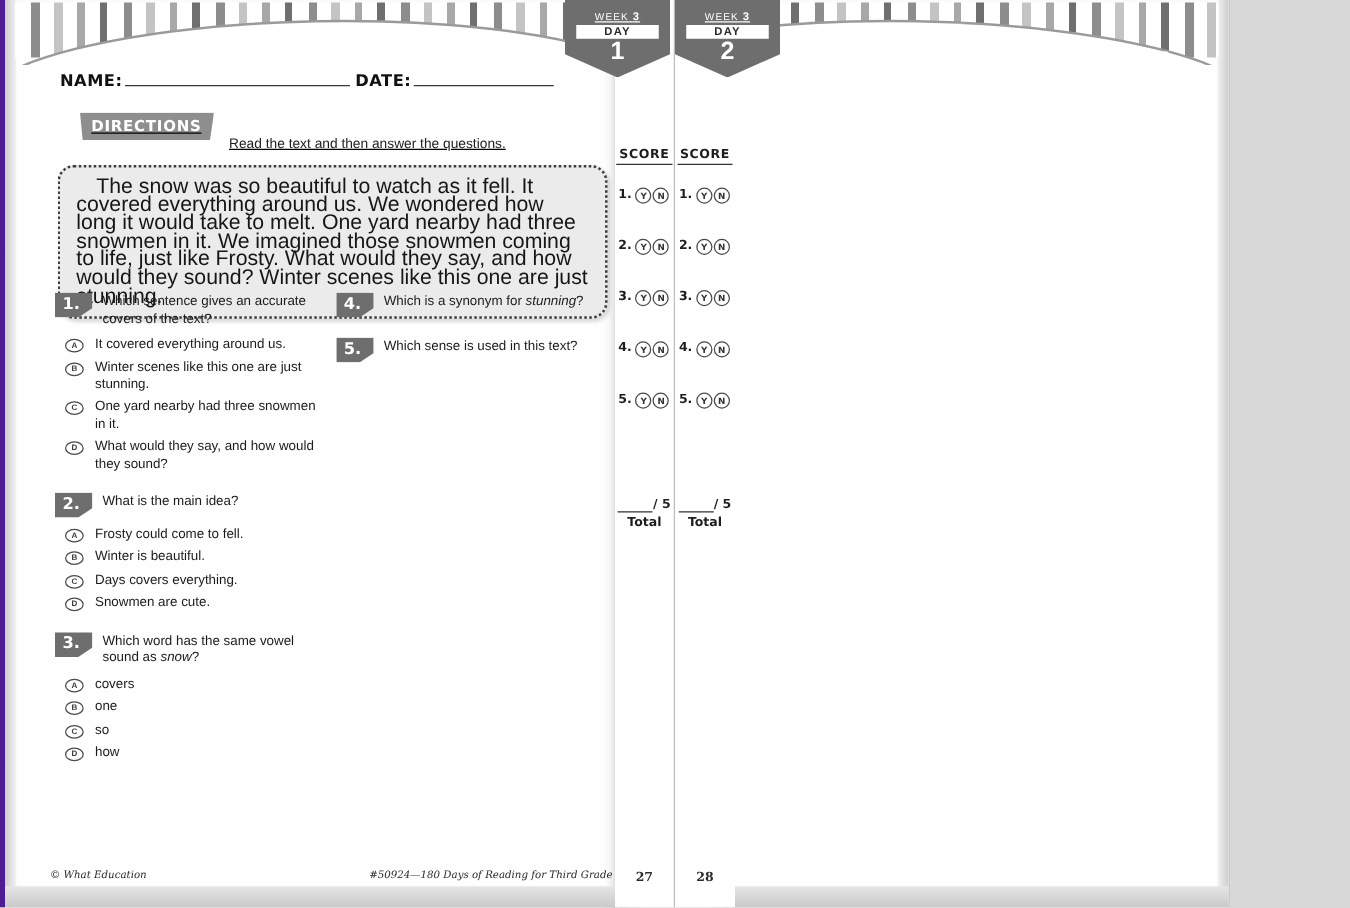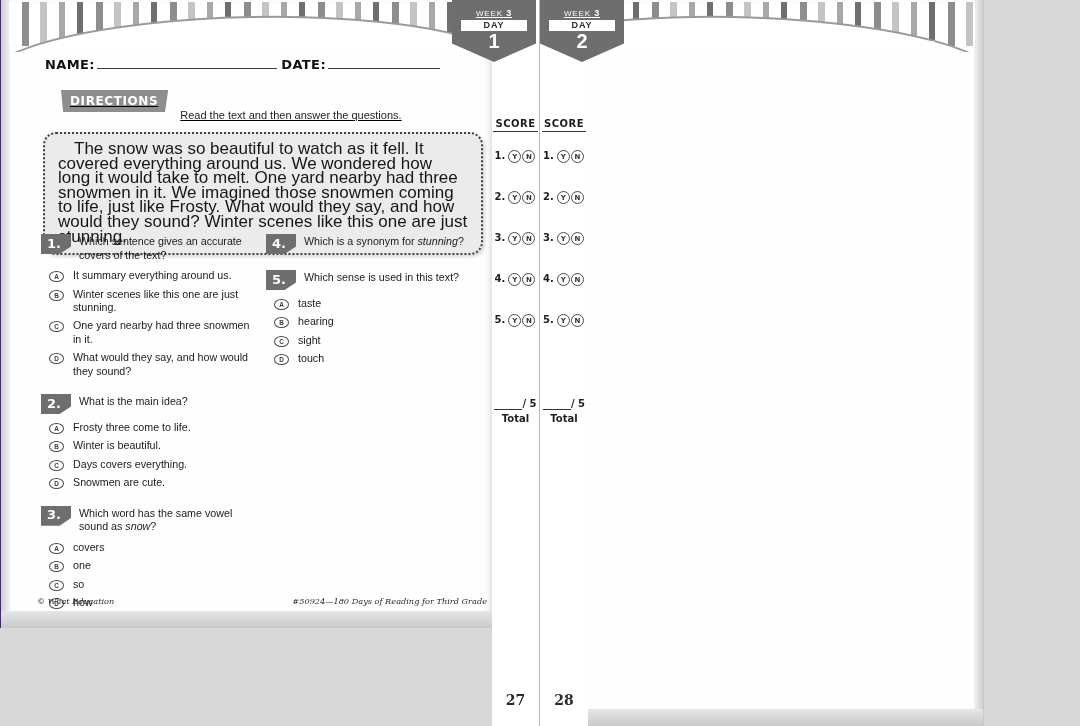--- a/index.html
+++ b/index.html
@@ -18,21 +18,21 @@
     inset: 0;
     display: flex;
   }
 
   
   .page {
     position: relative;
     background: #fefefe;
     overflow: hidden;
   }
-  .page.left  { width: 492px; height: 628px; border-left: 1px solid #4c1d95;
+  .page.left  { width: 492px; height: 726px; border-left: 4px solid #4c1d95;
                 box-shadow: inset -6px 0 10px -8px rgba(0,0,0,.35); }
   .page.right { width: 492px; height: 726px; border-right: 1px solid #c9c9c9;
                 box-shadow: inset 6px 0 10px -8px rgba(0,0,0,.35); }
 
   
   .banner {
     position: absolute;
     top: 0; height: 52px;
     overflow: hidden;
     z-index: 4;
@@ -252,21 +252,21 @@
   .score-total {
     position: absolute; top: 398px; left: 0; right: 0;
     font-size: 10px; font-weight: 700; color: #1d1d1d;
   }
   .score-total .sl { border-bottom: 1.4px solid #333; padding: 0 7px; }
   .score-total .tot { display: block; margin-top: 4px; }
 
   .score-pg {
     position: absolute; bottom: 18px; left: 0; right: 0;
     font-family: "DejaVu Serif", serif;
-    font-size: 14px; font-weight: 700; color: #2b2b2b;
+    font-size: 10px; font-weight: 700; color: #2b2b2b;
   }
 
   
   .gutter-shade {
     position: absolute; top: 0; bottom: 0; left: 492px; width: 96px;
     background: linear-gradient(90deg,#cfcfcf 0%, #ffffff 22%, #ffffff 78%, #cfcfcf 100%);
     z-index: 1;
   }
   .gutter-bottom {
     position: absolute; left: 492px; width: 96px; bottom: 0; height: 50px;
@@ -339,21 +339,21 @@
     <div class="qcols left">
       <div class="qcol" id="L-col1">
           <div class="question">
             <div class="q-head">
               <div class="q-num">1.</div>
               <div class="q-text">Which sentence gives an accurate covers of the text?</div>
             </div>
             <div class="choices">
               <div class="choice">
                 <span class="bub">A</span>
-                <span class="ch-text">It summary everything around us.</span>
+                <span class="ch-text">It covered everything around us.</span>
               </div>
               <div class="choice">
                 <span class="bub">B</span>
                 <span class="ch-text">Winter scenes like this one are just stunning.</span>
               </div>
               <div class="choice">
                 <span class="bub">C</span>
                 <span class="ch-text">One yard nearby had three snowmen in it.</span>
               </div>
               <div class="choice">
@@ -363,21 +363,21 @@
             </div>
           </div>
           <div class="question">
             <div class="q-head">
               <div class="q-num">2.</div>
               <div class="q-text">What is the main idea?</div>
             </div>
             <div class="choices">
               <div class="choice">
                 <span class="bub">A</span>
-                <span class="ch-text">Frosty three come to life.</span>
+                <span class="ch-text">Frosty could come to fell.</span>
               </div>
               <div class="choice">
                 <span class="bub">B</span>
                 <span class="ch-text">Winter is beautiful.</span>
               </div>
               <div class="choice">
                 <span class="bub">C</span>
                 <span class="ch-text">Days covers everything.</span>
               </div>
               <div class="choice">
@@ -416,38 +416,20 @@
             <div class="q-head">
               <div class="q-num">4.</div>
               <div class="q-text">Which is a synonym for <i>stunning</i>?</div>
             </div>
           </div>
           <div class="question">
             <div class="q-head">
               <div class="q-num">5.</div>
               <div class="q-text">Which sense is used in this text?</div>
             </div>
-            <div class="choices">
-              <div class="choice">
-                <span class="bub">A</span>
-                <span class="ch-text">taste</span>
-              </div>
-              <div class="choice">
-                <span class="bub">B</span>
-                <span class="ch-text">hearing</span>
-              </div>
-              <div class="choice">
-                <span class="bub">C</span>
-                <span class="ch-text">sight</span>
-              </div>
-              <div class="choice">
-                <span class="bub">D</span>
-                <span class="ch-text">touch</span>
-              </div>
-            </div>
           </div>
         </div>
     </div>
 
     <div class="footer left">
       <span>© What Education</span>
       <span class="sp"></span>
       <span>#50924—180 Days of Reading for Third Grade</span>
     </div>
   </div>

